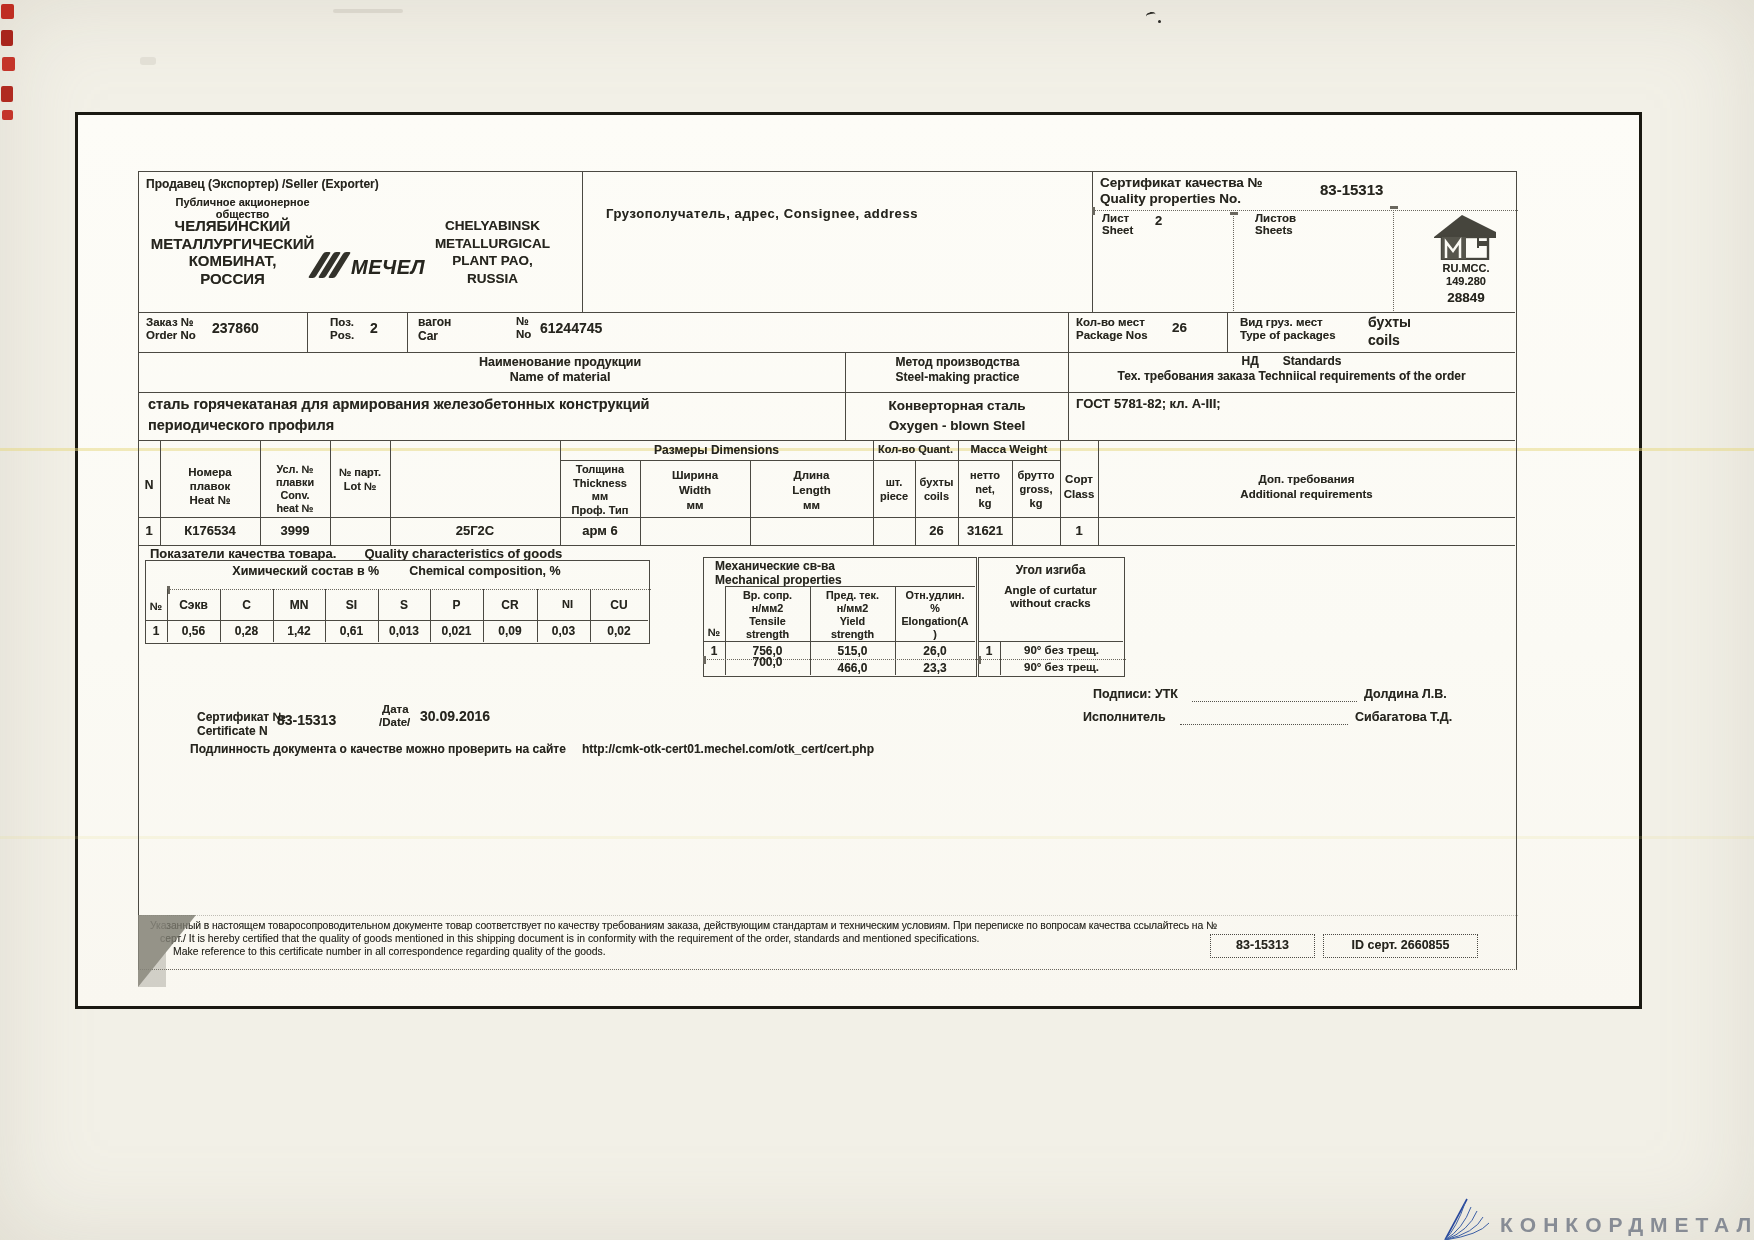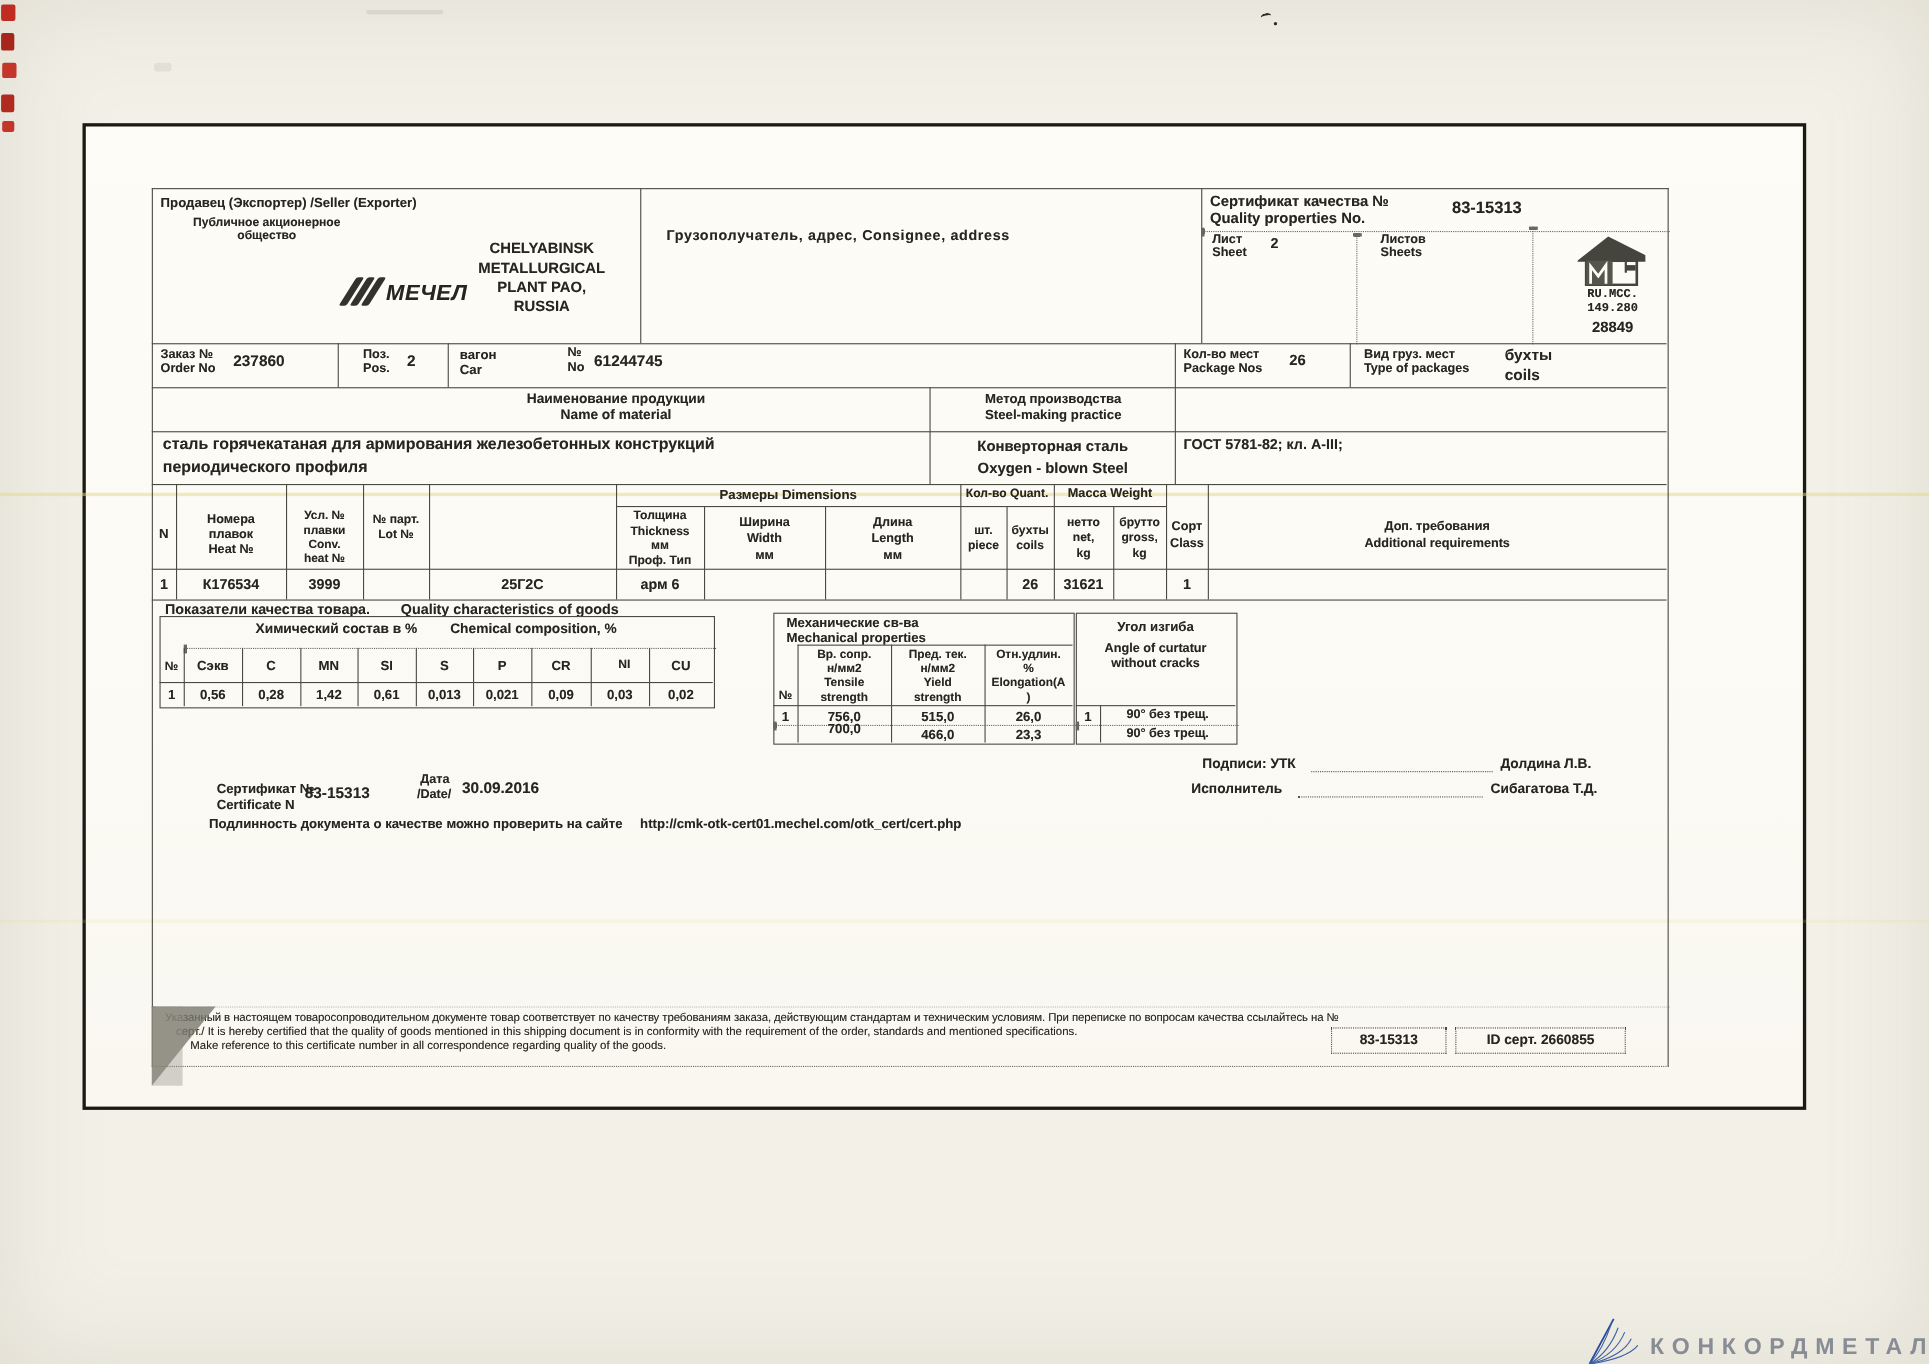--- a/index.html
+++ b/index.html
@@ -8,21 +8,21 @@
     font-family:"Liberation Sans","DejaVu Sans",sans-serif;color:#26251e;
     text-shadow:0 0 .4px rgba(38,37,30,.35)}
   .t{position:absolute;white-space:nowrap;font-weight:600}
   .blk{position:absolute}
   .b{font-weight:700}
   .n{font-weight:400}
   .stk{position:absolute;text-align:center;font-weight:600}
   .h{position:absolute;height:0;border-top:1.5px solid #4b4942}
   .v{position:absolute;width:0;border-left:1.5px solid #4b4942}
   .dot{border-top-style:dotted;border-left-style:dotted;border-color:#6a675e}
-  .serif{font-family:Liberation Mono, monospace}
+  .serif{font-family:Liberation Sans, sans-serif}
   #page-frame{position:absolute;left:75px;top:112px;width:1561px;height:891px;
     border:3px solid #1a1912;background:linear-gradient(180deg,#fdfcf7,#fbfaf4 60%,#f9f7f0)}
   #inner-box{position:absolute;left:138px;top:171px;width:1377px;height:797px;
     border:1.5px solid #4b4942;border-bottom-style:dotted;border-bottom-color:#6a675e}
   .redmark{position:absolute;border-radius:2px}
   .ybar{position:absolute;left:0;width:1754px;height:3px;background:#e6d87e}
   .slash{display:inline-block;width:7px;height:26px;background:#33322b;margin-right:3px;transform:skewX(-32deg);border-radius:2px}
   .sigline{position:absolute;height:14px;border-bottom:1.6px dotted #55534c}
   .idbox{position:absolute;height:22px;border:1.4px dotted #4c4a44;text-align:center;font-weight:700;font-size:12.5px;line-height:20px}
   .smudge-tri{position:absolute;width:0;height:0;border-top:72px solid #7b796e;border-right:58px solid transparent;opacity:.8}
@@ -80,20 +80,26 @@
   <i class="v" style="left:640px;top:460px;height:85px"></i>
   <i class="v" style="left:750px;top:460px;height:85px"></i>
   <i class="v" style="left:915px;top:460px;height:85px"></i>
   <i class="v" style="left:1012px;top:460px;height:85px"></i>
 
   <div class="t" style="left:146px;top:177px;font-size:12px">Продавец (Экспортер) /Seller (Exporter)</div>
   <div class="stk" style="left:150px;top:196px;width:185px;font-size:11px;line-height:12px">
     <div>Публичное акционерное</div>
     <div>общество</div>
   </div>
+  <div class="stk b" style="left:140px;top:217px;width:185px;font-size:15px;line-height:17.5px">
+      <div>ЧЕЛЯБИНСКИЙ</div>
+      <div>МЕТАЛЛУРГИЧЕСКИЙ</div>
+      <div>КОМБИНАТ,</div>
+      <div>РОССИЯ</div>
+    </div>
   <div class="stk b" style="left:420px;top:217px;width:145px;font-size:13.5px;line-height:17.5px">
       <div>CHELYABINSK</div>
       <div>METALLURGICAL</div>
       <div>PLANT PAO,</div>
       <div>RUSSIA</div>
     </div>
   <div class="blk" style="left:316px;top:252px;display:flex;align-items:center">
     <span><span class="slash"></span><span class="slash"></span><span class="slash"></span></span>
     <span style="font-size:20px;font-style:italic;font-weight:800;letter-spacing:.5px;margin-left:5px">МЕЧЕЛ</span>
   </div>
@@ -155,20 +161,24 @@
     <div>coils</div>
   </div>
 
   <div class="stk" style="left:350px;top:355px;width:420px;font-size:12.5px;line-height:15px">
     <div class="b">Наименование продукции</div>
     <div>Name of material</div>
   </div>
   <div class="stk b" style="left:850px;top:355px;width:215px;font-size:12px;line-height:15px">
     <div>Метод производства</div>
     <div>Steel-making practice</div>
+  </div>
+  <div class="stk b" style="left:1068px;top:354px;width:447px;font-size:12px;line-height:15px">
+    <div><span>НД</span><span style="margin-left:24px">Standards</span></div>
+    <div>Тех. требования заказа Techniical requirements of the order</div>
   </div>
 
   <div class="t" style="left:148px;top:396px;font-size:14.5px">сталь горячекатаная для армирования железобетонных конструкций</div>
   <div class="t" style="left:148px;top:417px;font-size:14.5px">периодического профиля</div>
   <div class="stk" style="left:848px;top:396px;width:218px;font-size:13.5px;line-height:20px">
     <div>Конверторная сталь</div>
     <div>Oxygen - blown Steel</div>
   </div>
   <div class="t" style="left:1076px;top:396px;font-size:13px">ГОСТ 5781-82;  кл. А-III;</div>
 

